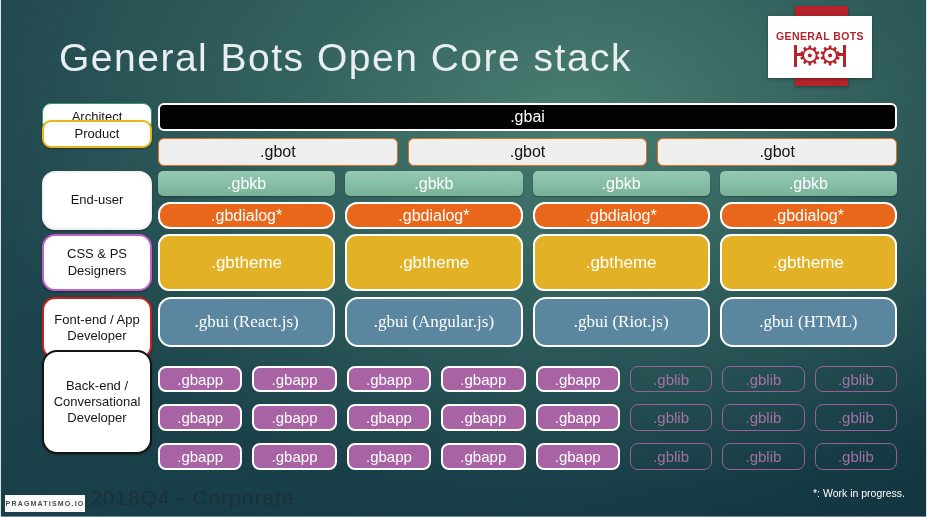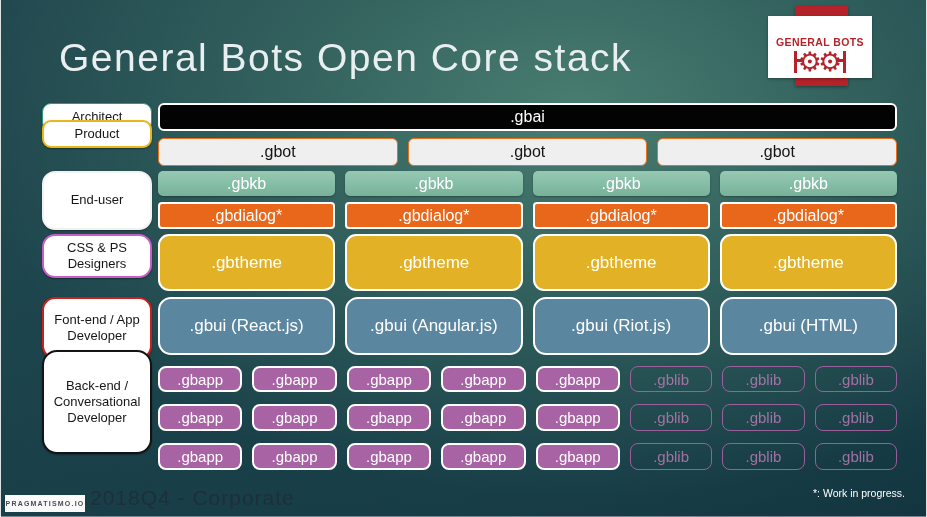--- a/index.html
+++ b/index.html
@@ -26,21 +26,21 @@
     font-size:39px; letter-spacing:1.5px; font-weight:400;
     color:#e9eff0; white-space:nowrap;
   }
   .logo-ribbon{
     position:absolute; left:795px; top:6px; width:53px; height:80px;
     background:var(--logo-red); box-shadow:0 1px 3px rgba(0,0,0,.4);
   }
   .logo-card{
     position:absolute; left:768px; top:16px; width:104px; height:62px;
     background:#fff; box-shadow:0 1px 3px rgba(0,0,0,.35);
-    display:flex; flex-direction:column; align-items:center; padding-top:20px;
+    display:flex; flex-direction:column; align-items:center; padding-top:14px;
   }
   .logo-brand{
     font-size:10.5px; font-weight:bold; letter-spacing:.4px;
     color:var(--logo-red); white-space:nowrap;
   }
   .logo-gears{
     display:flex; align-items:center; justify-content:center;
     color:var(--logo-red); margin-top:-1px;
   }
   .logo-gears .gear{ font-size:27px; line-height:30px; margin:0 -2px; }
@@ -56,35 +56,35 @@
   .role{
     position:absolute; left:42px; width:110px;
     background:#fff; border:2px solid #ccc; border-radius:9px;
     display:flex; align-items:center; justify-content:center; text-align:center;
     font-size:13px; color:#161616; line-height:1.25; padding:2px 6px;
     box-shadow:0 1px 2px rgba(0,0,0,.35);
   }
   .role-architect{ top:103px; height:28px; border-width:1.5px; }
   .role-product  { top:120px; height:28px; }
   .role-end-user { top:171px; height:59px; border-radius:13px; }
-  .role-css      { top:234px; height:44px; border-radius:13px; }
+  .role-css      { top:234px; height:57px; border-radius:13px; }
   .role-frontend { top:297px; height:62px; border-radius:13px; }
   .role-backend  { top:350px; height:104px; border-radius:15px; }
 
   
   .row{
     position:absolute; left:158px; width:739px;
     display:flex; gap:10px;
   }
   .row-gbai    { top:103px; height:28px; }
   .row-gbot    { top:138px; height:28px; }
   .row-gbkb    { top:171px; height:25px; }
   .row-gbdialog{ top:202px; height:27px; }
   .row-gbtheme { top:234px; height:57px; }
-  .row-gbui    { top:297px; height:58px; }
+  .row-gbui    { top:297px; height:50px;font-family:Liberation Serif, serif; }
   .row-dev1    { top:366px; height:26px; }
   .row-dev2    { top:404px; height:27px; }
   .row-dev3    { top:443px; height:27px; }
   .seg{ display:contents; }
 
   .box{
     flex:1; display:flex; align-items:center; justify-content:center;
     font-size:16px; color:#fff; white-space:nowrap;
   }
   .box-gbai{
@@ -92,21 +92,21 @@
   }
   .box-gbot{
     background:var(--gbot-bg); border:1.5px solid var(--gbot-border);
     border-radius:6px; color:#141414;
   }
   .box-gbkb{
     background:linear-gradient(180deg,#97c8b2 0%, var(--gbkb-bg) 55%, #79b098 100%);
     border-radius:5px; box-shadow:0 1px 2px rgba(0,0,0,.3);
   }
   .box-gbdialog{
-    background:var(--gbdialog-bg); border:2px solid #fff; border-radius:4px;
+    background:var(--gbdialog-bg); border:2px solid #fff; border-radius:12px;
   }
   .box-gbtheme{
     background:var(--gbtheme-bg); border:2px solid #fff; border-radius:11px;
     font-size:17px;
   }
   .box-gbui{
     background:var(--gbui-bg); border:2px solid #fff; border-radius:13px;
     font-size:17px;
   }
   .box-gbapp{

